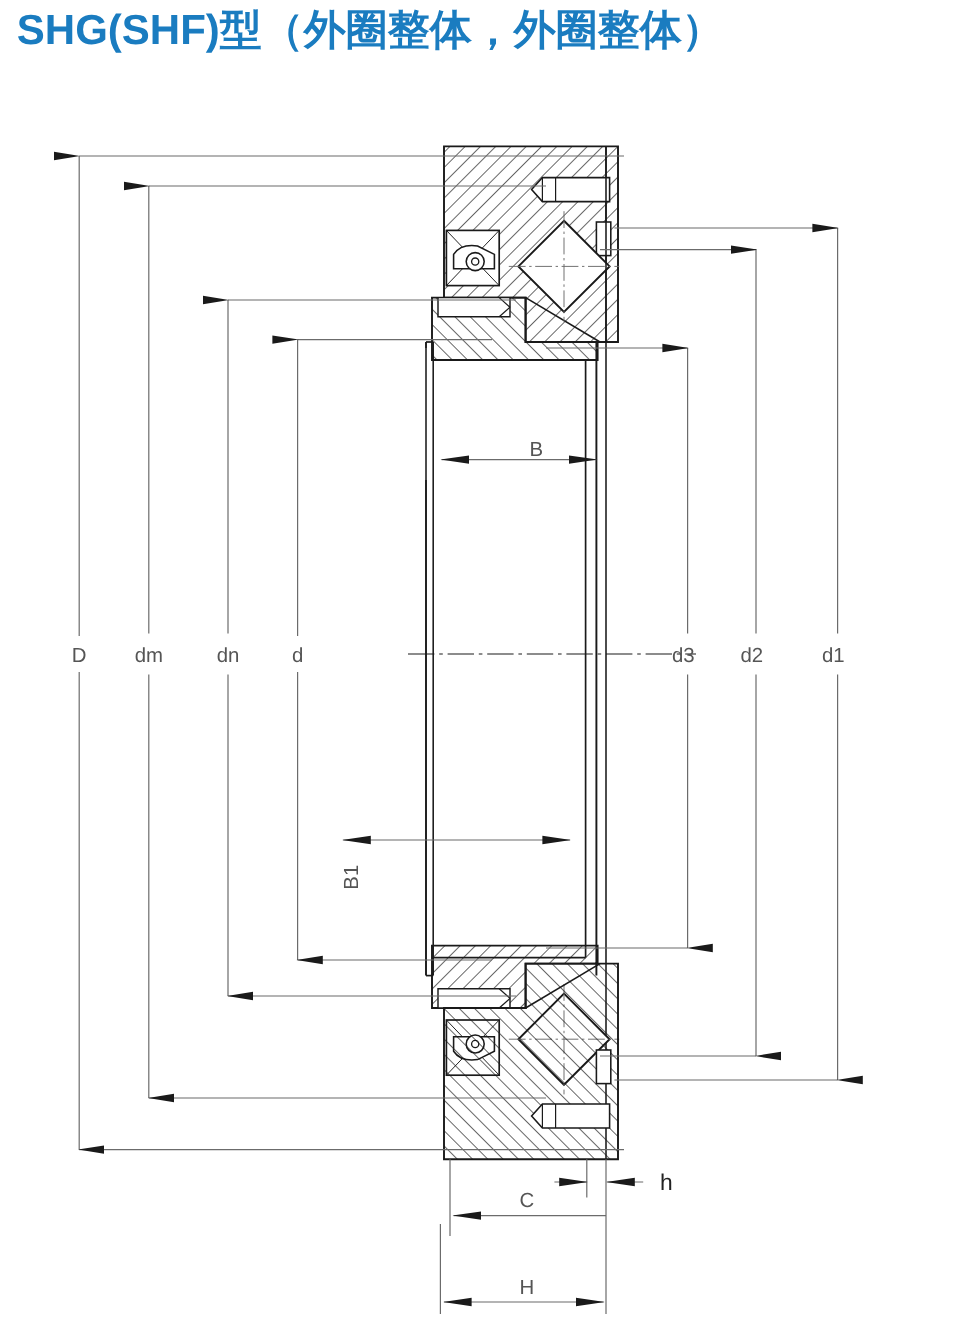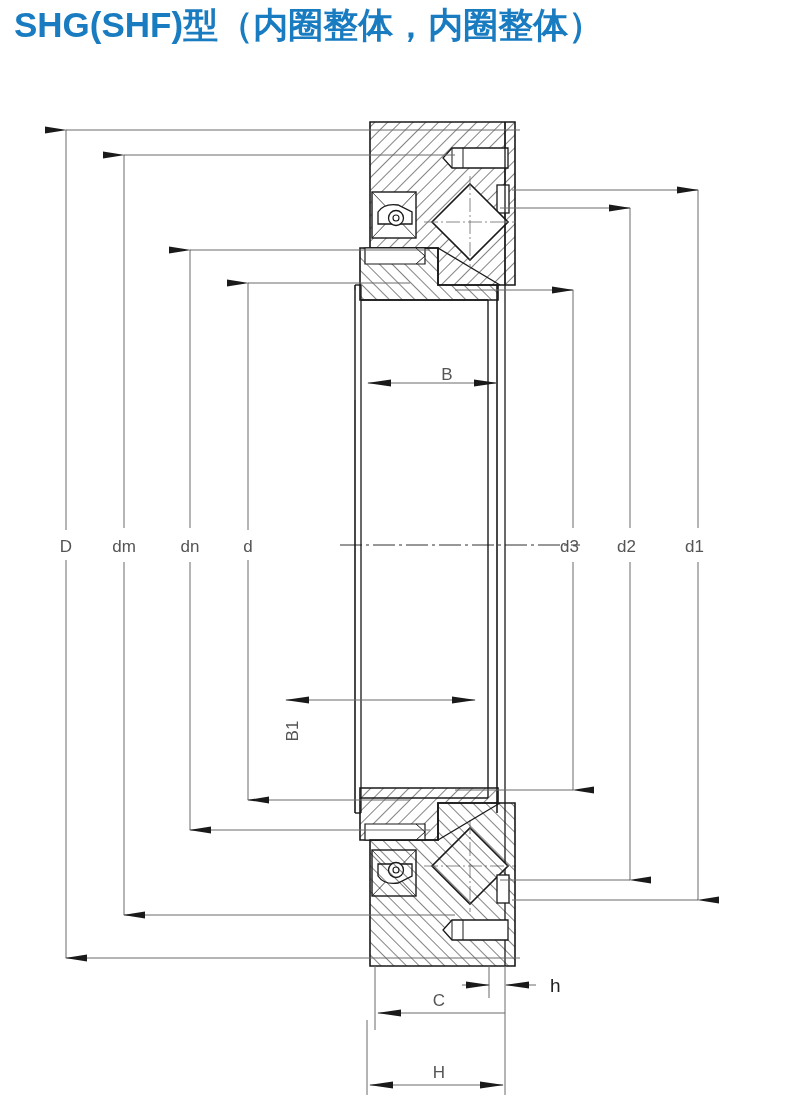--- a/index.html
+++ b/index.html
@@ -12,21 +12,21 @@
     letter-spacing:0px;white-space:nowrap;
   }
   #canvas{position:absolute;left:0;top:0;width:800px;height:1099px;}
   svg{display:block;}
   .lbl{font-family:"Liberation Sans",sans-serif;font-size:17px;fill:#555;}
   .lbl-bk{font-family:"Liberation Sans",sans-serif;font-size:19px;fill:#222;}
 </style>
 </head>
 <body>
 
-<div id="title">SHG(SHF)型（内圈整体，内圈整体）</div>
+<div id="title">SHG(SHF)型（外圈整体，外圈整体）</div>
 
 <div id="canvas">
 <svg width="800" height="1099" viewBox="0 0 800 1099" xmlns="http://www.w3.org/2000/svg">
 
   <defs>
     <marker id="arrUp" markerWidth="9" markerHeight="22" refX="4.5" refY="1" orient="auto">
       <polygon points="4.5,0 8,22 1,22" fill="#1a1a1a"></polygon>
     </marker>
     <marker id="arrDn" markerWidth="9" markerHeight="22" refX="4.5" refY="21" orient="auto">
       <polygon points="4.5,22 8,0 1,0" fill="#1a1a1a"></polygon>

